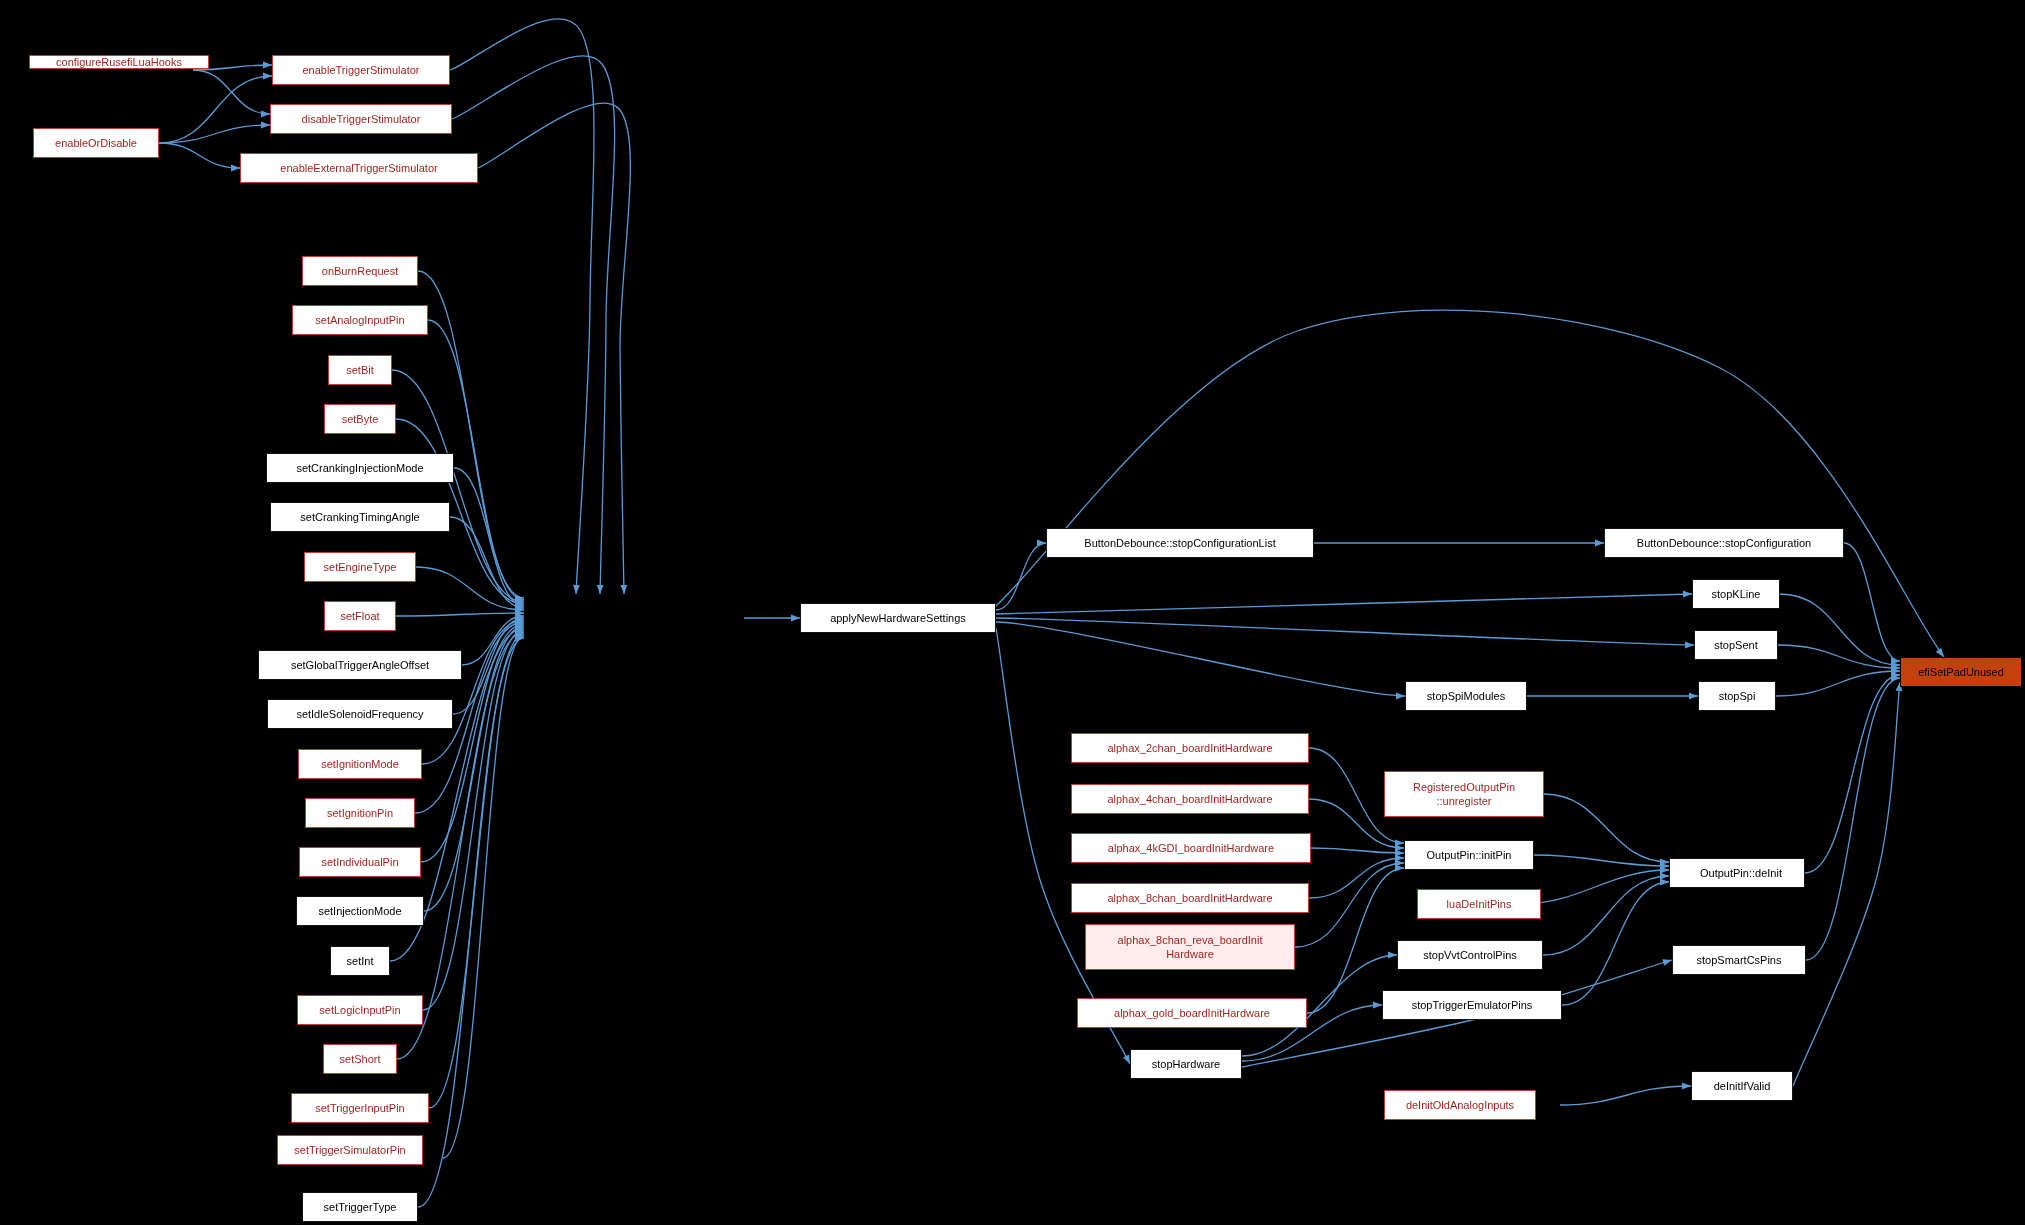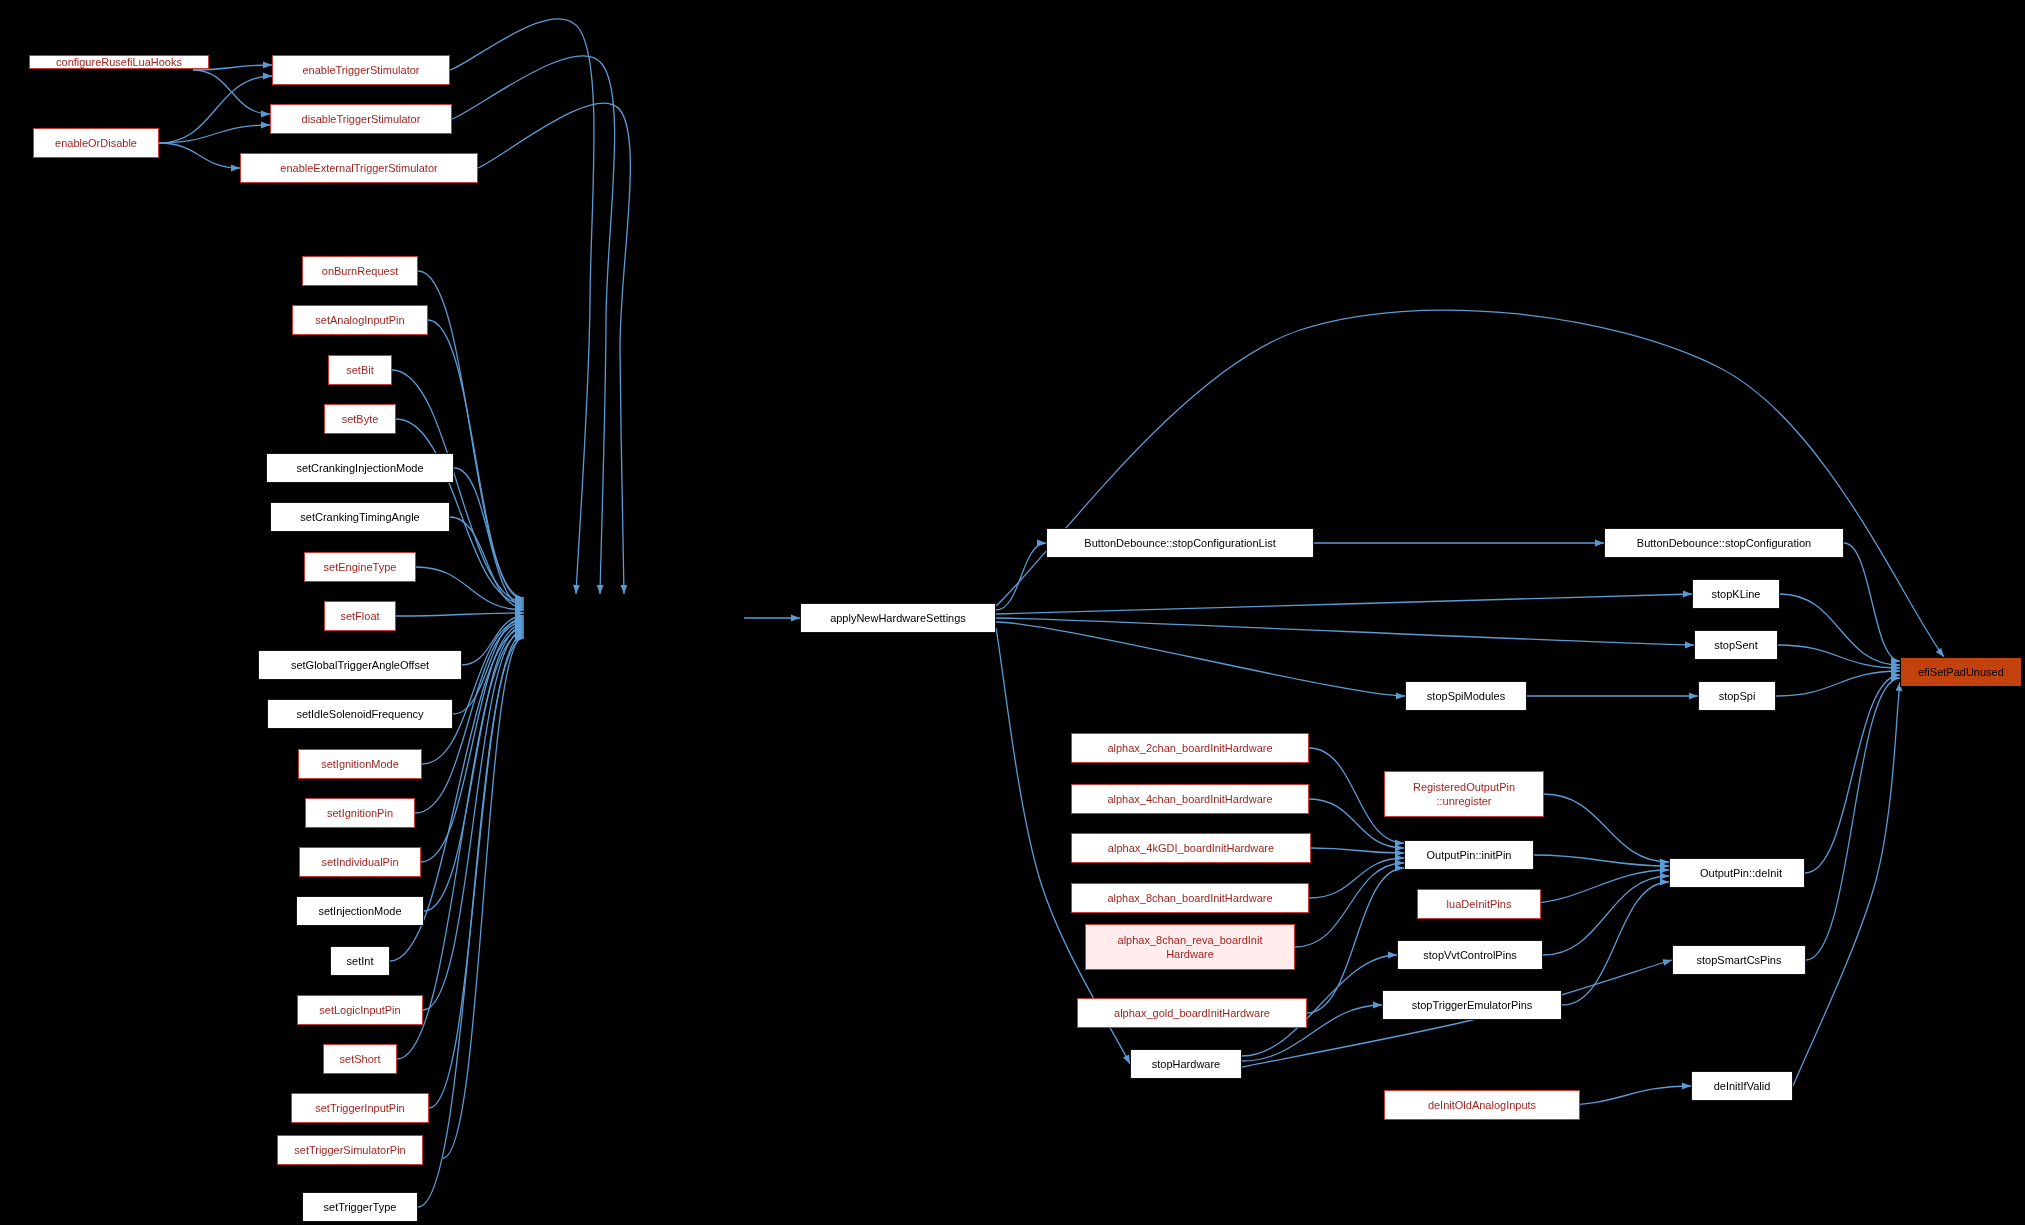--- a/index.html
+++ b/index.html
@@ -223,15 +223,15 @@
     <div class="node style-red" data-interactable="true" style="left: 1384px; top: 771px; width: 160px; height: 46px;"><span data-interactable="false">RegisteredOutputPin
 ::unregister</span></div>
     <div class="node style-black" data-interactable="true" style="left: 1404px; top: 840px; width: 130px; height: 30px;"><span data-interactable="false">OutputPin::initPin</span></div>
     <div class="node style-red" data-interactable="true" style="left: 1417px; top: 889px; width: 124px; height: 30px;"><span data-interactable="false">luaDeInitPins</span></div>
     <div class="node style-black" data-interactable="true" style="left: 1397px; top: 940px; width: 146px; height: 30px;"><span data-interactable="false">stopVvtControlPins</span></div>
     <div class="node style-black" data-interactable="true" style="left: 1382px; top: 990px; width: 180px; height: 30px;"><span data-interactable="false">stopTriggerEmulatorPins</span></div>
     <div class="node style-black" data-interactable="true" style="left: 1130px; top: 1049px; width: 112px; height: 30px;"><span data-interactable="false">stopHardware</span></div>
     <div class="node style-black" data-interactable="true" style="left: 1669px; top: 858px; width: 136px; height: 30px; padding-left: 8px;"><span data-interactable="false">OutputPin::deInit</span></div>
     <div class="node style-black" data-interactable="true" style="left: 1672px; top: 945px; width: 134px; height: 30px;"><span data-interactable="false">stopSmartCsPins</span></div>
     <div class="node style-black" data-interactable="true" style="left: 1691px; top: 1071px; width: 102px; height: 30px;"><span data-interactable="false">deInitIfValid</span></div>
-    <div class="node style-red" data-interactable="true" style="left: 1384px; top: 1090px; width: 196px; height: 30px;"><span data-interactable="false">deInitOldAnalogInputs</span></div>
+    <div class="node style-red" data-interactable="true" style="left: 1384px; top: 1090px; width: 152px; height: 30px;"><span data-interactable="false">deInitOldAnalogInputs</span></div>
     <div class="node style-gray" data-interactable="false" style="left: 1900px; top: 657px; width: 122px; height: 30px;"><span data-interactable="false">efiSetPadUnused</span></div>
   </div>
 
 </body></html>

